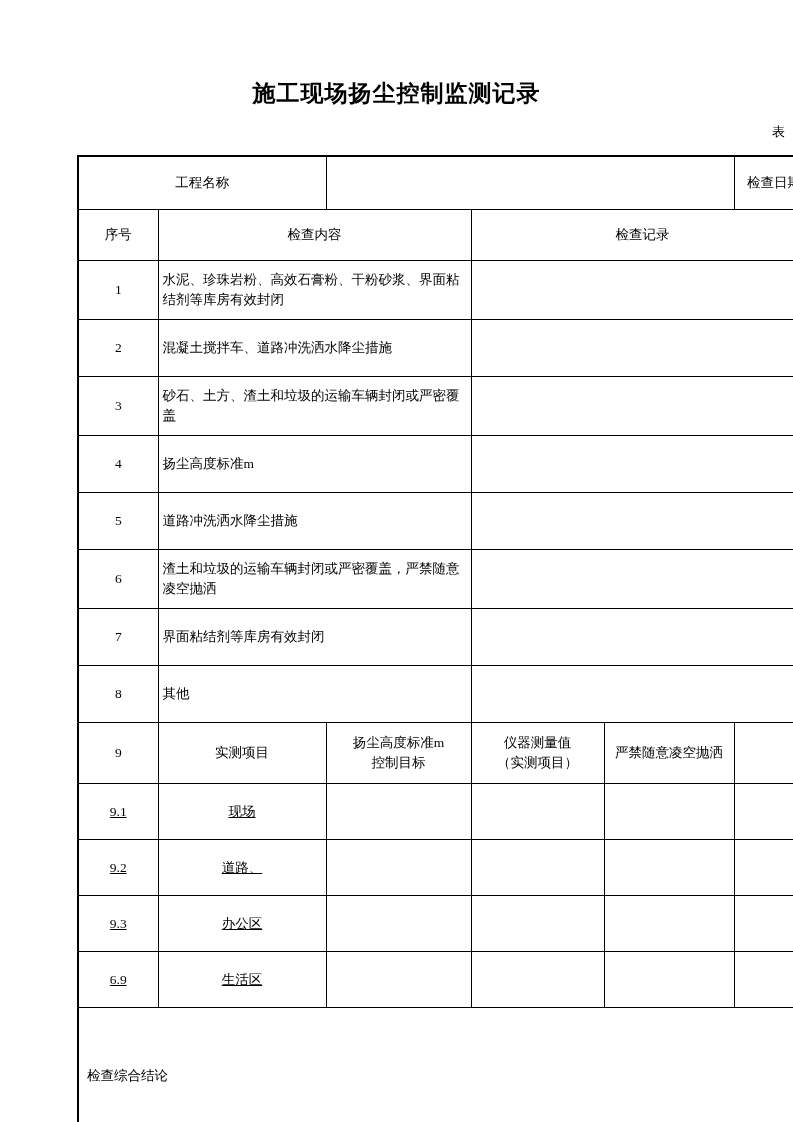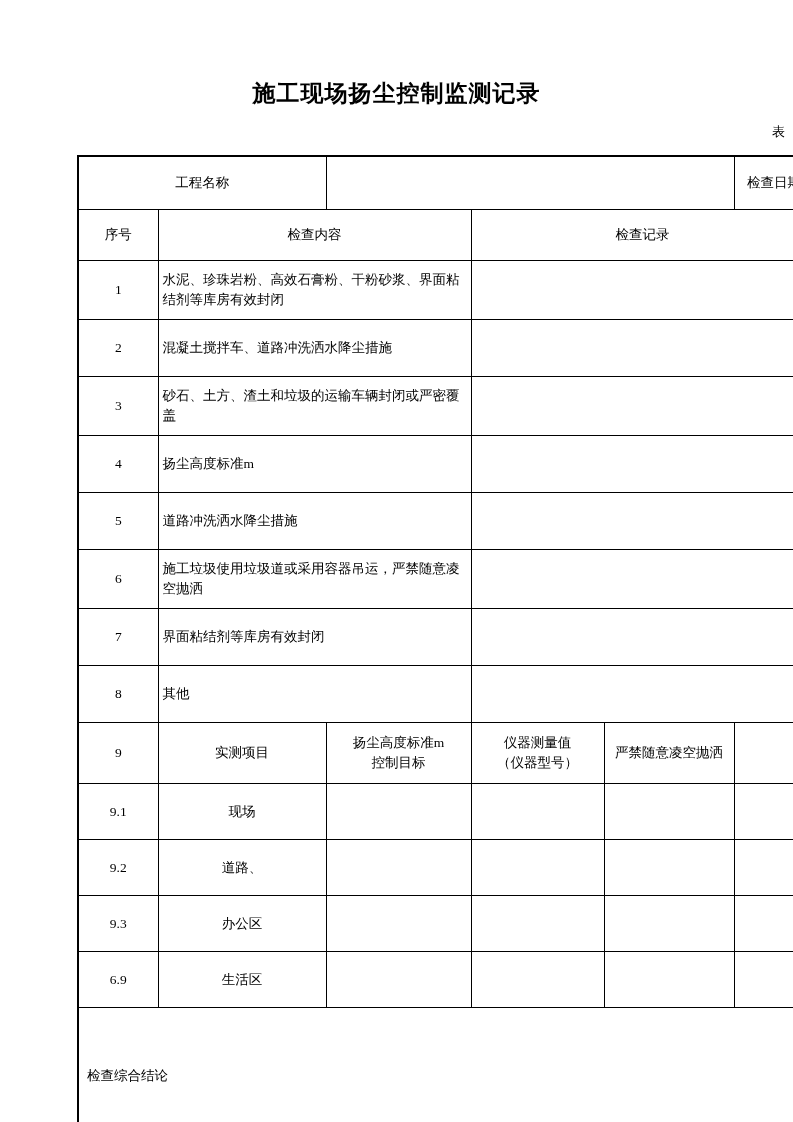--- a/index.html
+++ b/index.html
@@ -71,21 +71,21 @@
   .c-center { text-align: center; }
   .c-left   { text-align: left; padding-left: 8px !important; padding-right: 6px !important; }
 
   .cell-pad { padding: 6px 4px !important; }
 
   .row-h-head { height: 40px; }
   .row-h-sub  { height: 38px; }
   .row-h-item { height: 44px; }
   .row-h-item2{ height: 46px; }
   .row-h-m9   { height: 48px; }
-  .row-h-9x   { height: 43px; }
+  .row-h-9x   { height: 43px; text-decoration: underline; }
 
   .two-line { line-height: 1.35; }
 
   .concl-cell {
     height: 128px;
     vertical-align: top;
   }
   .concl-cell .lbl {
     display: block;
     padding: 8px 0 0 8px;
@@ -158,21 +158,21 @@
 
       <tr>
         <td class="c-center cell-pad outer-left row-h-item">5</td>
         <td class="c-left cell-pad row-h-item" colspan="2">道路冲洗洒水降尘措施</td>
         <td class="c-left cell-pad row-h-item" colspan="3"></td>
 
       </tr>
 
       <tr>
         <td class="c-center cell-pad outer-left row-h-item2">6</td>
-        <td class="c-left cell-pad row-h-item2 two-line" colspan="2">施工垃圾使用垃圾道或采用容器吊运，严禁随意凌空抛洒</td>
+        <td class="c-left cell-pad row-h-item2 two-line" colspan="2">渣土和垃圾的运输车辆封闭或严密覆盖，严禁随意凌空抛洒</td>
         <td class="c-left cell-pad row-h-item2" colspan="3"></td>
 
       </tr>
 
       <tr>
         <td class="c-center cell-pad outer-left row-h-item">7</td>
         <td class="c-left cell-pad row-h-item" colspan="2">界面粘结剂等库房有效封闭</td>
         <td class="c-left cell-pad row-h-item" colspan="3"></td>
 
       </tr>
@@ -186,21 +186,21 @@
 
       <tr>
         <td class="c-center cell-pad outer-left row-h-m9">9</td>
         <td class="c-center cell-pad row-h-m9">实测项目</td>
         <td class="c-center cell-pad row-h-m9">
           <span>扬尘高度标准m</span><br>
           <span>控制目标</span>
         </td>
         <td class="c-center cell-pad row-h-m9">
           <span>仪器测量值</span><br>
-          <span>（仪器型号）</span>
+          <span>（实测项目）</span>
         </td>
         <td class="c-center cell-pad row-h-m9">严禁随意凌空抛洒</td>
         <td class="c-center cell-pad row-h-m9" colspan="2">实际目</td>
       </tr>
 
       <tr>
         <td class="c-center cell-pad outer-left row-h-9x">9.1</td>
         <td class="c-center cell-pad row-h-9x">现场</td>
         <td class="c-center cell-pad row-h-9x"></td>
         <td class="c-center cell-pad row-h-9x"></td>

